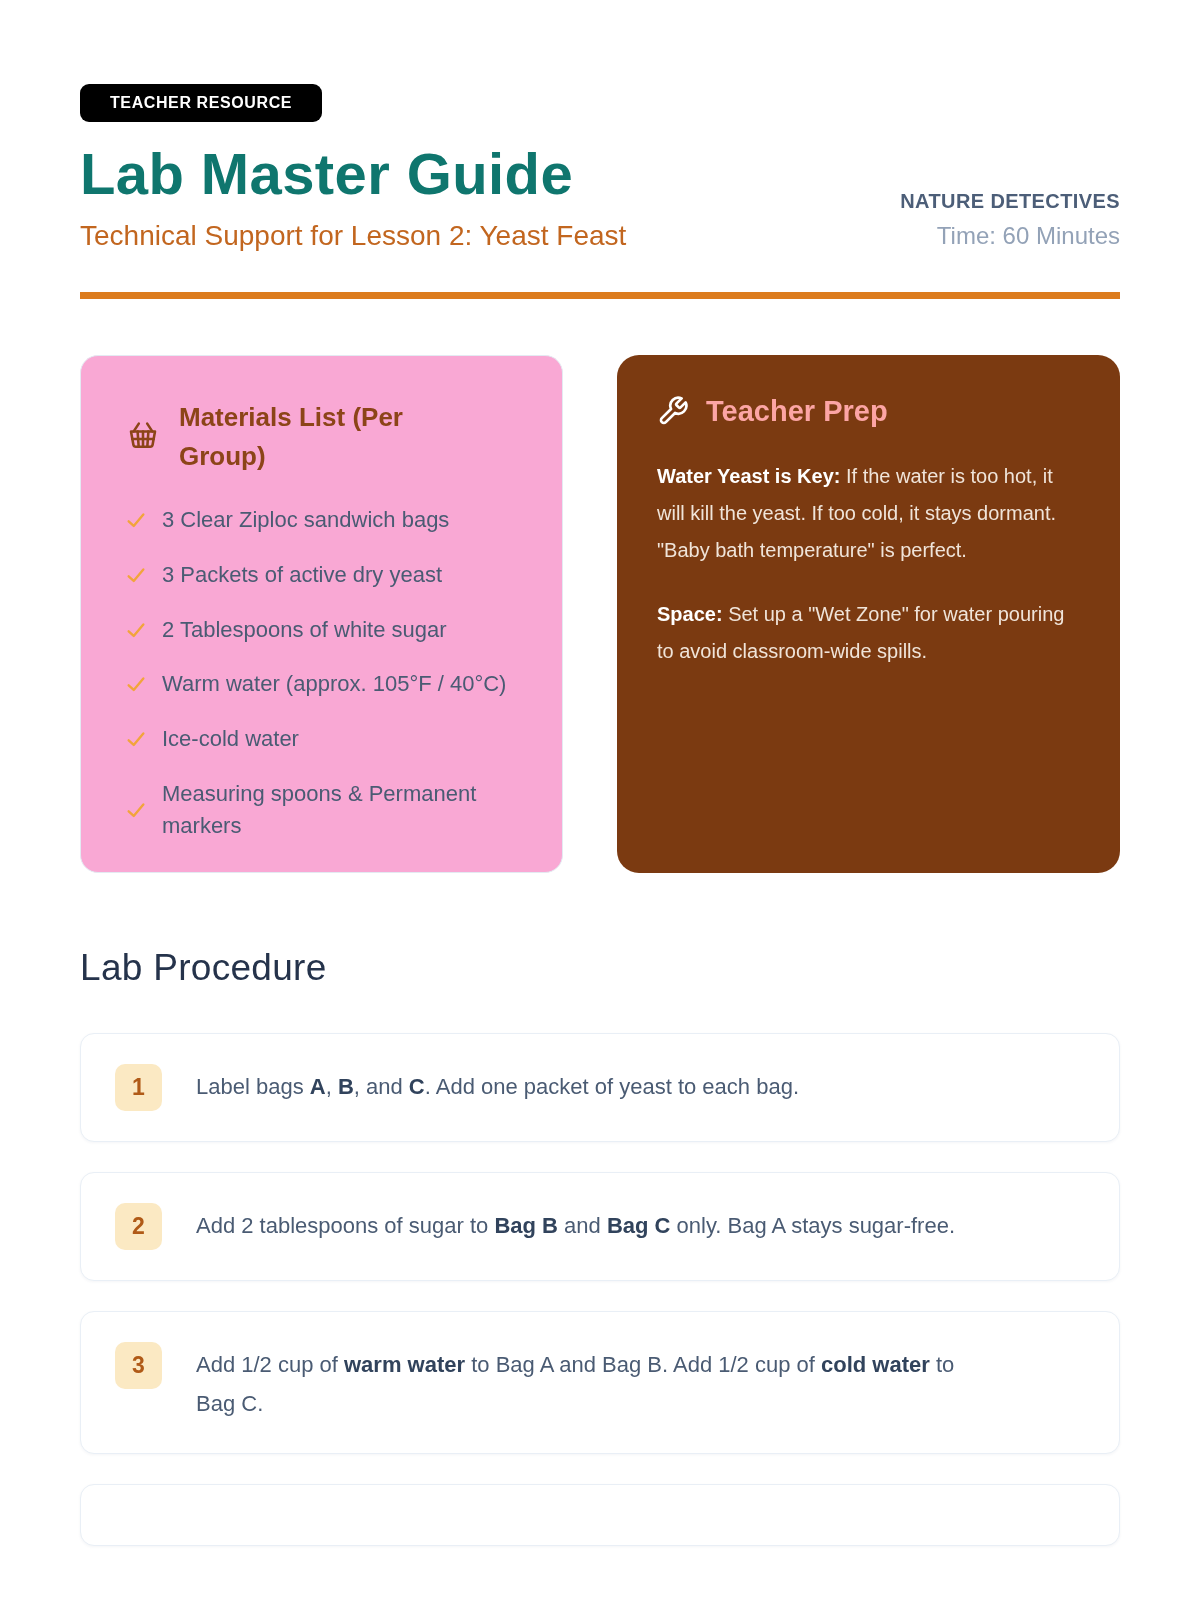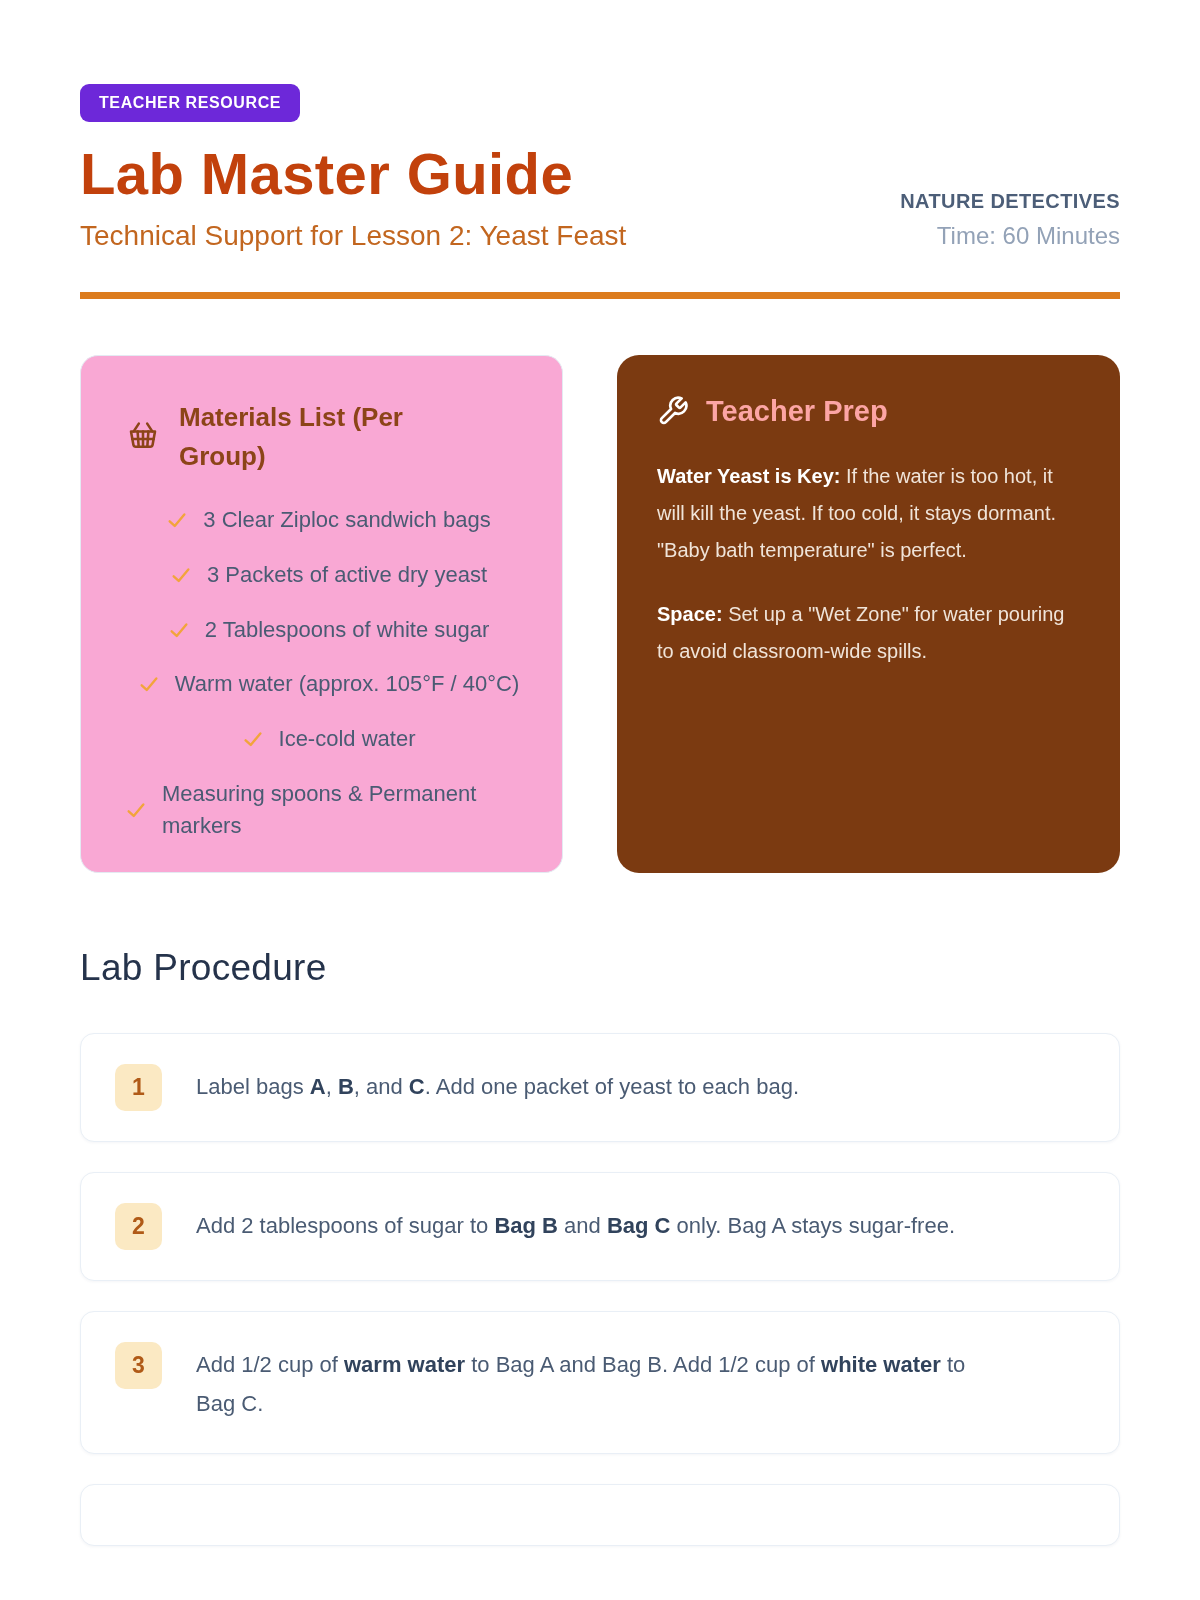--- a/index.html
+++ b/index.html
@@ -9,45 +9,45 @@
     background: #ffffff;
     font-family: "Liberation Sans", sans-serif;
     -webkit-font-smoothing: antialiased;
   }
   .page { padding: 84px 80px 0 80px; }
 
   
   .header-row { display: flex; justify-content: space-between; align-items: flex-end; }
   .badge {
     display: inline-block;
-    background: #6d28d9; color: #fff;
+    background: #000000; color: #fff;
     font-size: 16px; font-weight: 700; letter-spacing: .6px;
-    padding: 10px 19px; border-radius: 9px;
+    padding: 10px 30px; border-radius: 9px;
   }
   .title {
-    font-size: 58px; font-weight: 800; color: #c2410c;
+    font-size: 58px; font-weight: 800; color: #0f766e;
     margin: 20px 0 14px 0; line-height: 1.1; letter-spacing: .4px;
   }
   .subtitle { font-size: 28px; color: #C2661F; font-weight: 500; }
   .meta { text-align: right; padding-bottom: 2px; margin-top: 7px; }
   .program { font-size: 20px; font-weight: 700; color: #4C5E78; letter-spacing: .4px; }
   .time { font-size: 24px; color: #93A2B7; margin-top: 9px; }
   .rule { height: 7px; background: #DC7C1E; border: none; margin: 40px 0 0 0; }
 
   
   .cards { display: grid; grid-template-columns: 483px 503px; column-gap: 54px; margin-top: 56px; }
 
   .materials-card {
     background: #f9a8d4; border: 1px solid #E4EAF2; border-radius: 18px;
     padding: 42px 30px 30px 30px;
   }
   .materials-header { display: flex; align-items: center; gap: 18px; padding-left: 14px; }
   .materials-header svg { width: 36px; height: 36px; flex: 0 0 36px; }
   .materials-title { font-size: 26px; font-weight: 700; line-height: 1.5; max-width: 285px; color: #8C4418; }
-  .mat-items { margin-top: 28px; display: flex; flex-direction: column; gap: 23px; padding-left: 14px; align-items: center; }
+  .mat-items { margin-top: 28px; display: flex; flex-direction: column; gap: 23px; padding-left: 14px; }
   .mat-item { display: flex; align-items: center; gap: 15px; font-size: 22px; color: #4A5B73; line-height: 1.45; }
   .mat-item .check { flex: 0 0 22px; display: flex; }
   .mat-item .check svg { width: 22px; height: 22px; }
 
   .prep-card {
     background: #7B3A11; border-radius: 22px;
     padding: 40px 42px 30px 40px; color: #F3EAE1;
   }
   .prep-header { display: flex; gap: 17px; color: #fca5a5; }
   .prep-header svg { width: 32px; height: 32px; flex: 0 0 32px; }
@@ -183,18 +183,18 @@
       <div class="step-card">
         <div class="step-num">1</div>
         <div class="step-text"><span>Label bags </span><strong>A</strong><span>, </span><strong>B</strong><span>, and </span><strong>C</strong><span>. Add one packet of yeast to each bag.</span></div>
       </div>
       <div class="step-card">
         <div class="step-num">2</div>
         <div class="step-text"><span>Add 2 tablespoons of sugar to </span><strong>Bag B</strong><span> and </span><strong>Bag C</strong><span> only. Bag A stays sugar-free.</span></div>
       </div>
       <div class="step-card">
         <div class="step-num">3</div>
-        <div class="step-text"><span>Add 1/2 cup of </span><strong>warm water</strong><span> to Bag A and Bag B. Add 1/2 cup of </span><strong>white water</strong><span> to Bag C.</span></div>
+        <div class="step-text"><span>Add 1/2 cup of </span><strong>warm water</strong><span> to Bag A and Bag B. Add 1/2 cup of </span><strong>cold water</strong><span> to Bag C.</span></div>
       </div>
       <div class="step-card partial"></div>
     </div>
 
 </div>
 
 </body></html>

